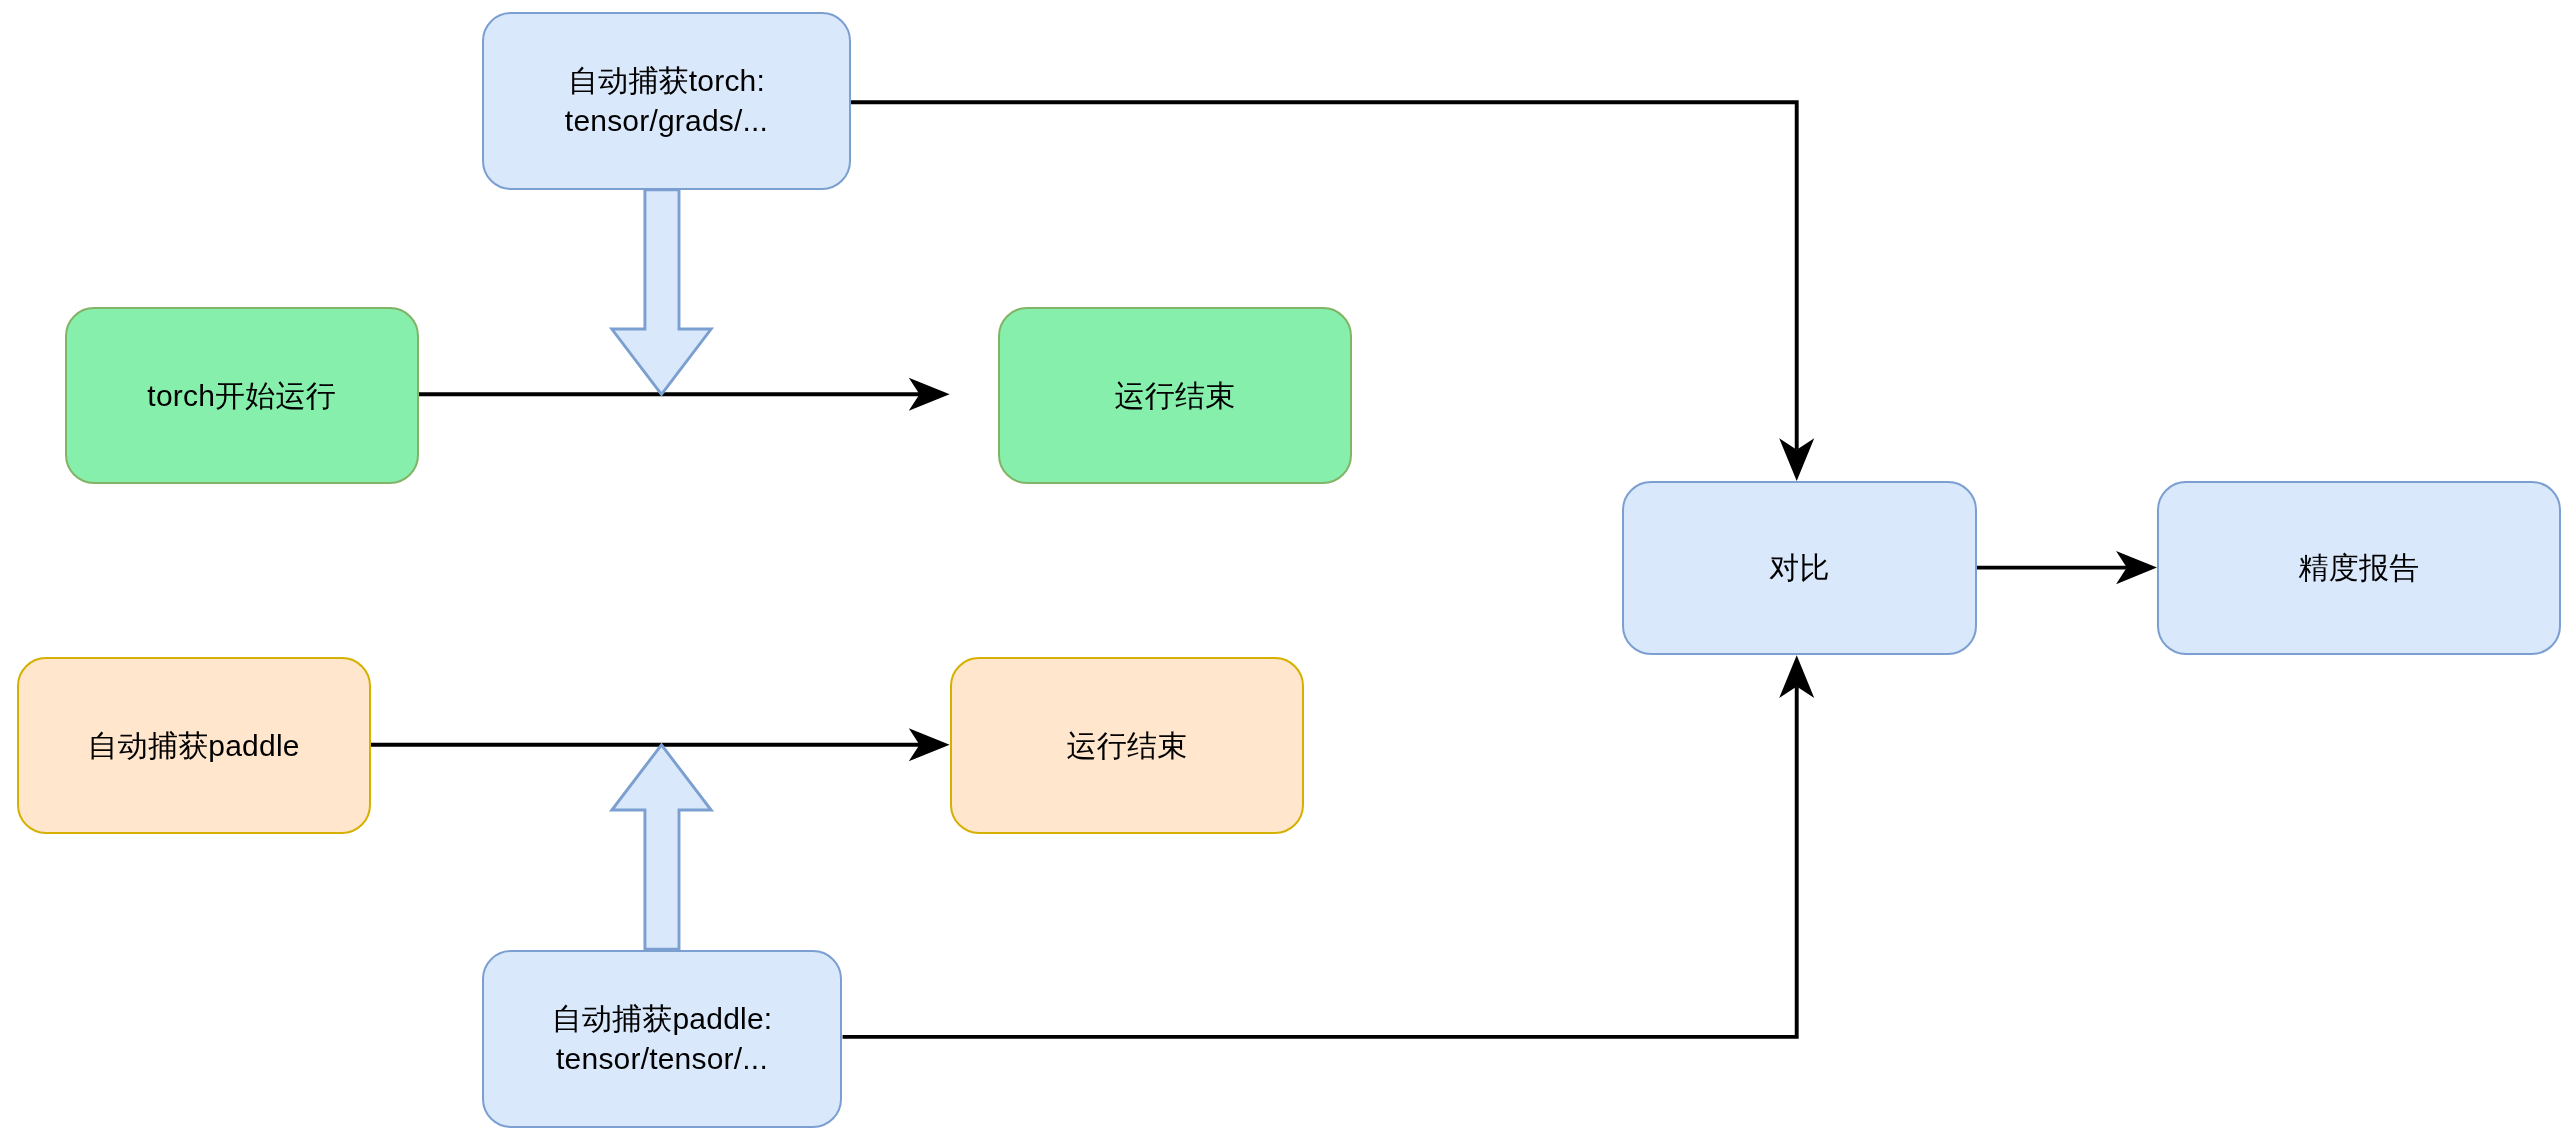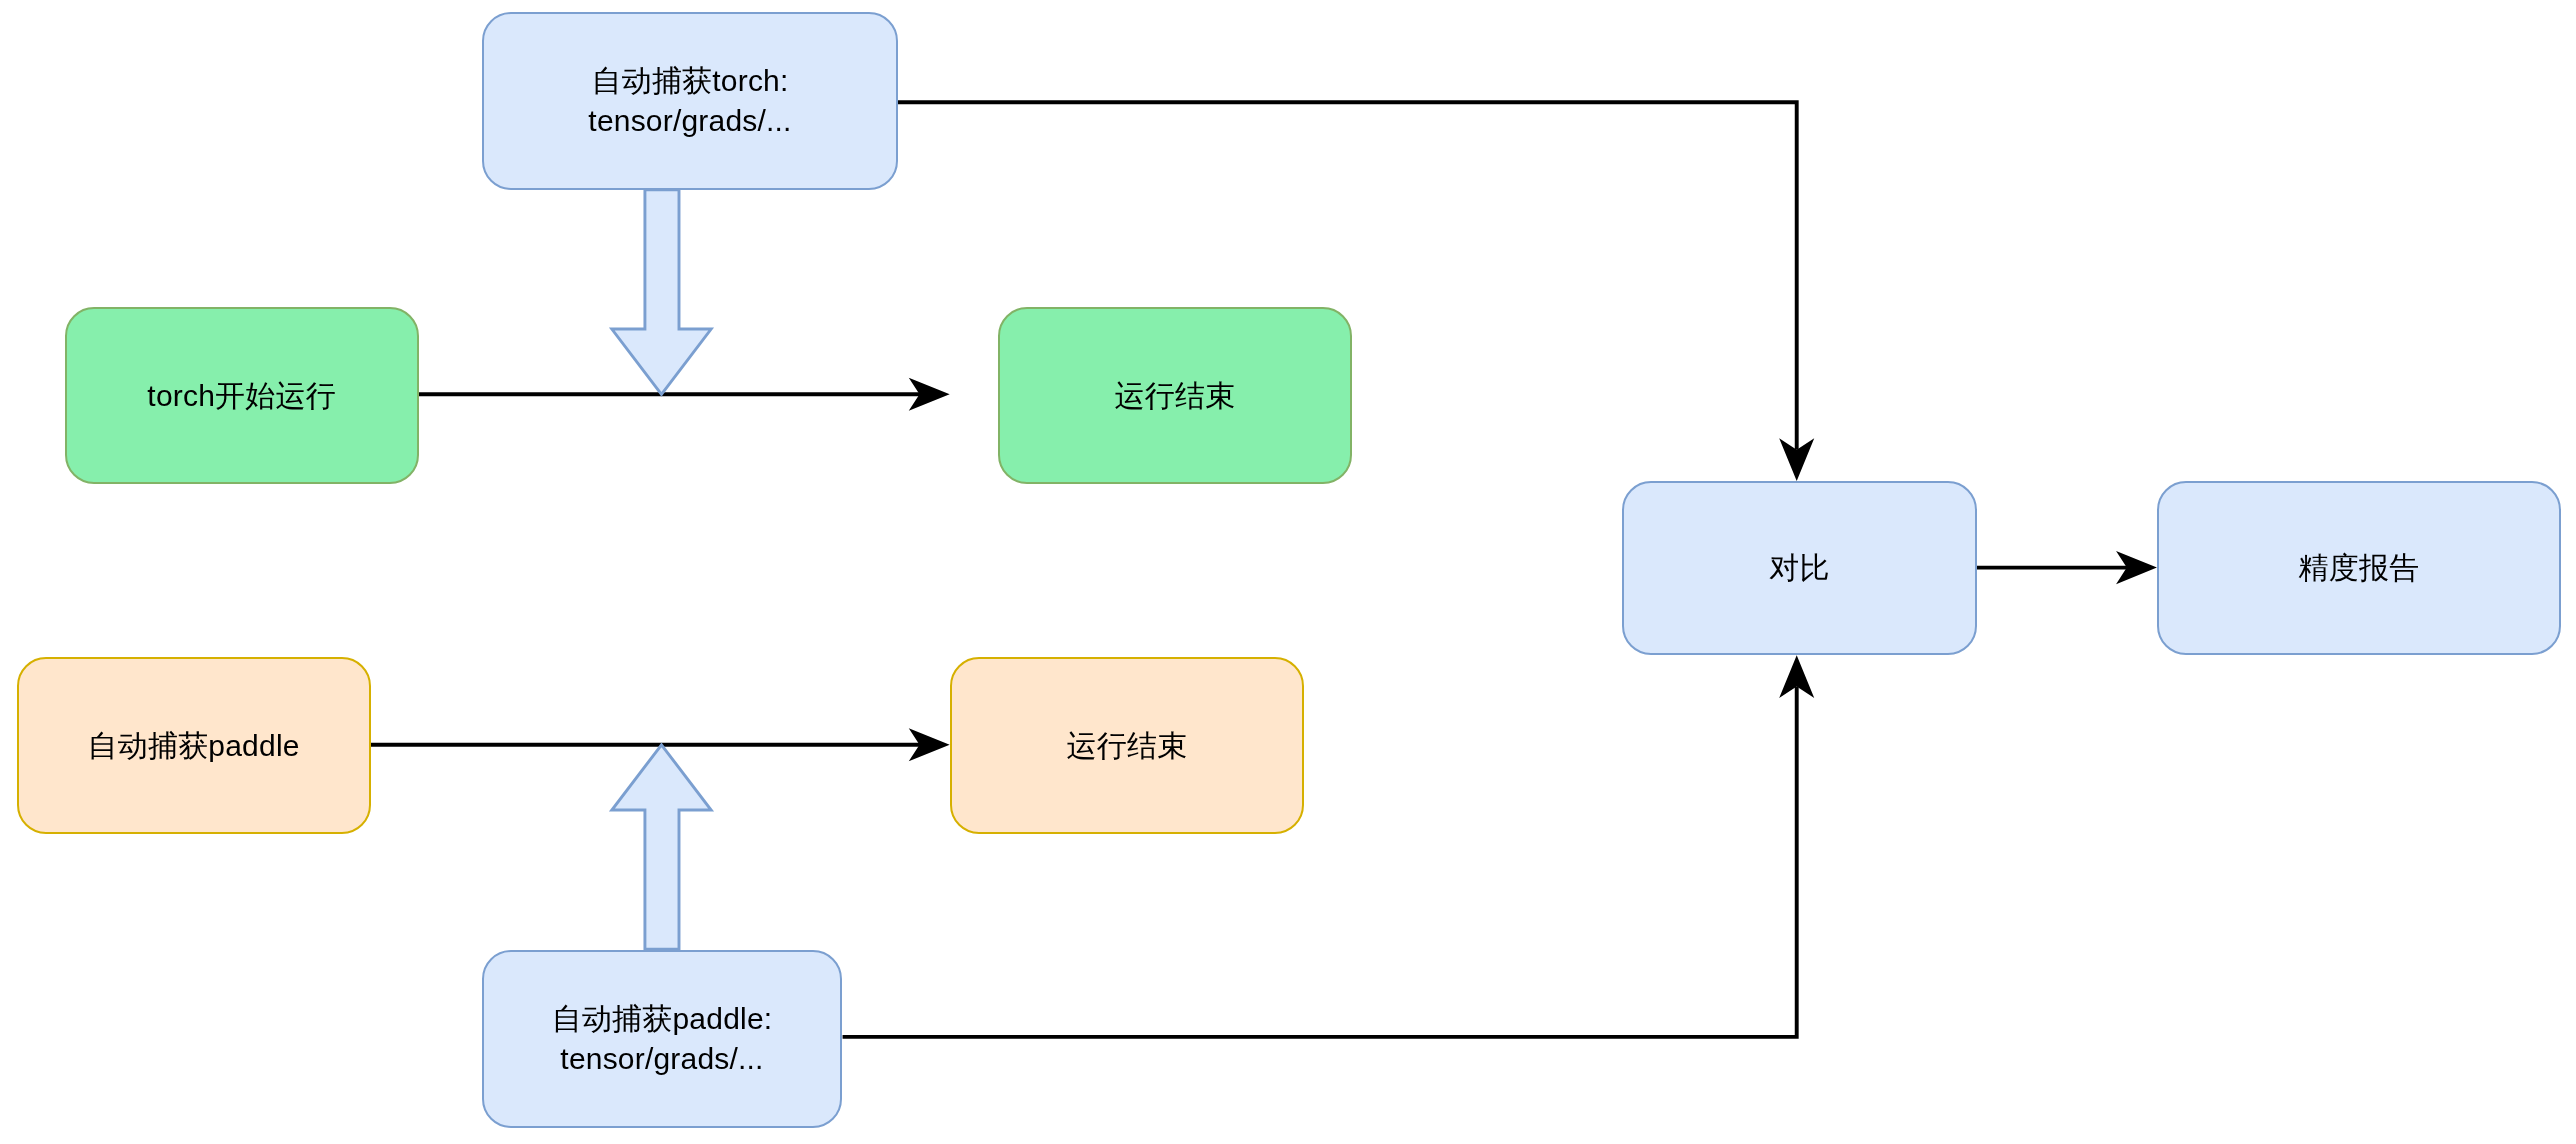--- a/index.html
+++ b/index.html
@@ -113,21 +113,21 @@
     <g>
       <polygon class="block-arrow" points="662,195 697,195 697,338 730,338 679,405 628,338 662,338"></polygon>
     </g>
 
     <g>
       <polygon class="block-arrow" points="662,975 662,832 628,832 679,765 730,832 697,832 697,975"></polygon>
     </g>
 
   </svg>
 
-  <div class="node node-blue" style="left:482px; top:11.7px; width:416px; height:178px;">
+  <div class="node node-blue" style="left:482px; top:11.7px; width:369px; height:178px;">
     <span class="node-label">自动捕获torch:
 tensor/grads/...</span>
   </div>
 
   <div class="node node-green" style="left:16.6px; top:307px; width:354px; height:177px;">
     <span class="node-label">torch开始运行</span>
   </div>
 
   <div class="node node-green" style="left:950px; top:307px; width:354px; height:177px;">
     <span class="node-label">运行结束</span>
@@ -136,21 +136,21 @@
   <div class="node node-orange" style="left:16.6px; top:657px; width:354px; height:177px;">
     <span class="node-label">自动捕获paddle</span>
   </div>
 
   <div class="node node-orange" style="left:950px; top:657px; width:354px; height:177px;">
     <span class="node-label">运行结束</span>
   </div>
 
   <div class="node node-blue" style="left:482px; top:950px; width:360px; height:178px;">
     <span class="node-label">自动捕获paddle:
-tensor/grads/...</span>
+tensor/tensor/...</span>
   </div>
 
   <div class="node node-blue" style="left:2157px; top:481px; width:404px; height:174px;">
     <span class="node-label">精度报告</span>
   </div>
 
   <div class="node node-blue" style="left:1622px; top:481px; width:355px; height:174px;">
     <span class="node-label">对比</span>
   </div>
 

